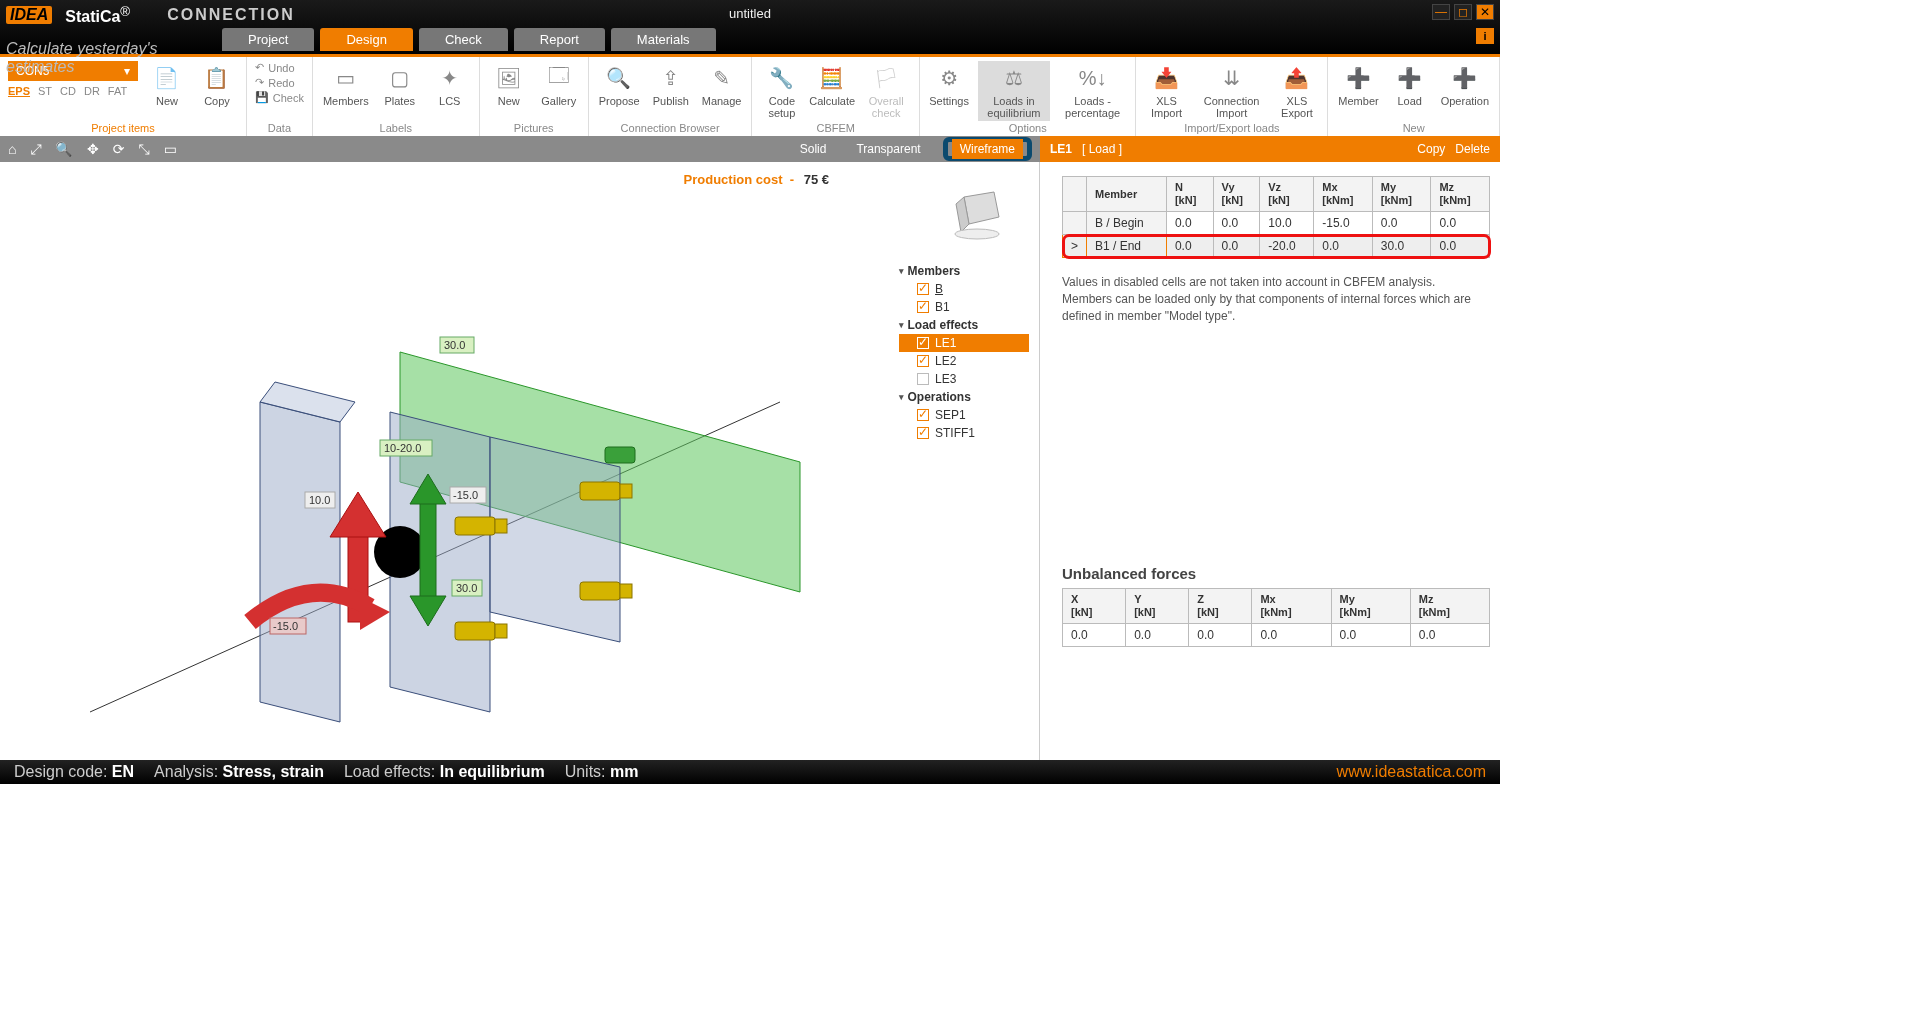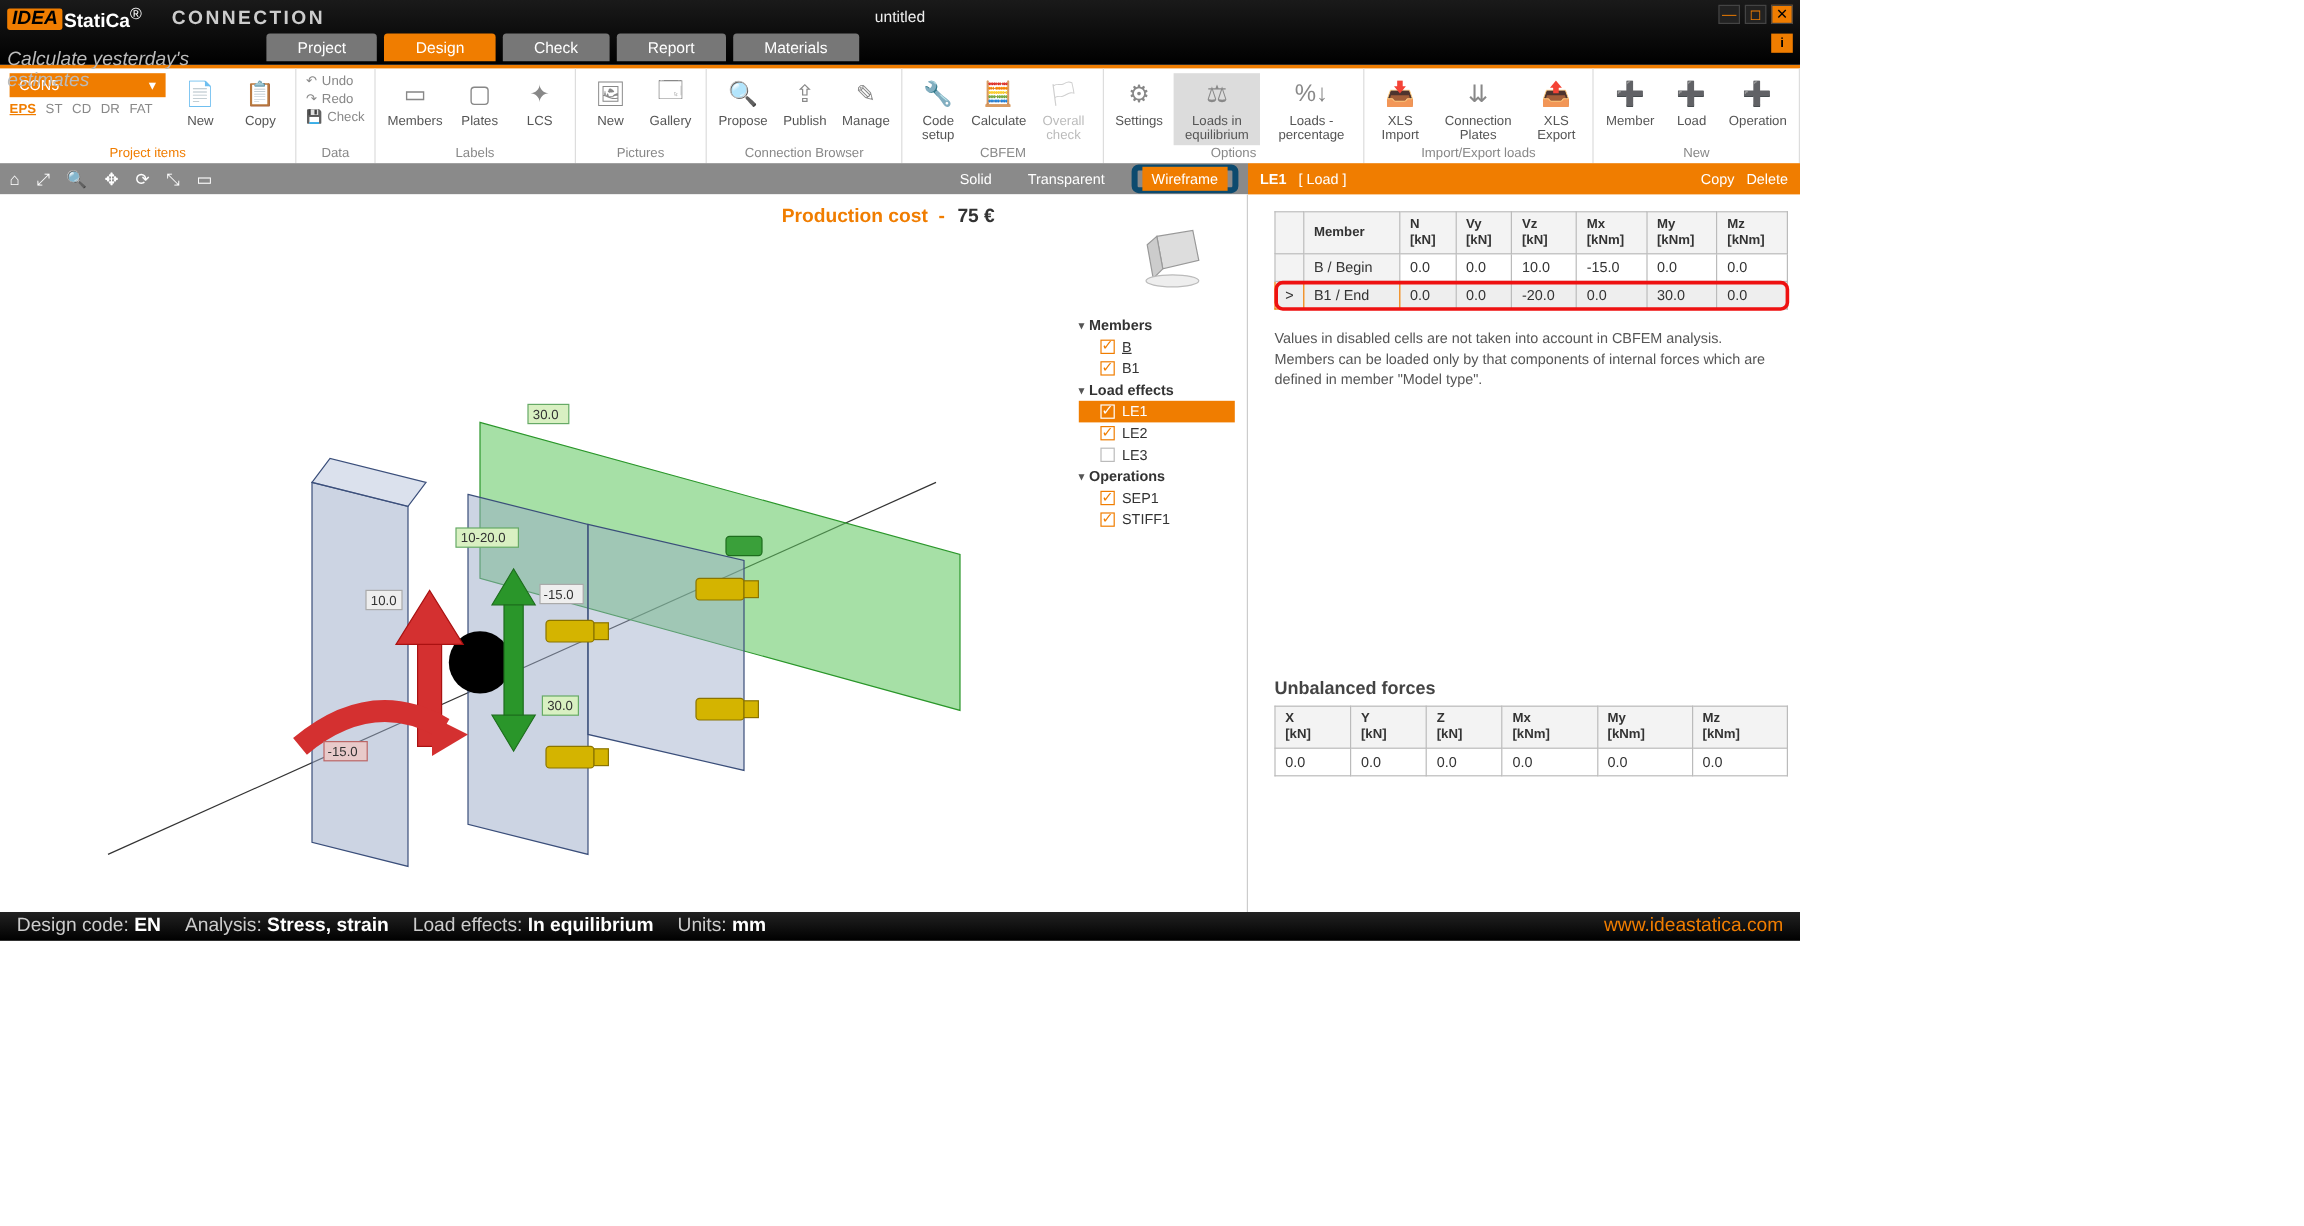--- a/index.html
+++ b/index.html
@@ -1,19 +1,19 @@
 <!DOCTYPE html>
 <html><head>
 <meta charset="utf-8">
 <style>
 * { box-sizing: border-box; margin: 0; padding: 0; }
 body { font-family: "Segoe UI", Arial, sans-serif; font-size: 12px; color: #333; background: #fff; width: 1500px; height: 800px; overflow: hidden; }
 .titlebar { height: 54px; background: linear-gradient(#1a1a1a, #000); color: #fff; display: flex; align-items: flex-start; padding: 4px 6px 0 6px; position: relative; }
 .logo-area { display: flex; flex-direction: column; width: 200px; }
-.logo-line { display: flex; align-items: center; gap: 1px; text-align: center; }
+.logo-line { display: flex; align-items: center; gap: 13px; text-align: center; }
 .logo-idea { background: #f07d00; color: #000; font-weight: bold; font-style: italic; padding: 0 4px; font-size: 16px; border-radius: 2px; }
 .logo-statica { color: #fff; font-size: 16px; font-weight: 300; }
 .logo-statica b { font-weight: 600; }
 .logo-conn { color: #ccc; font-size: 16px; font-weight: 600; letter-spacing: 2px; margin-left: 24px; }
 .tagline { font-style: italic; color: #bbb; font-size: 16px; margin-top: 14px; }
 .doc-title { position: absolute; left: 50%; transform: translateX(-50%); top: 6px; color: #eee; font-size: 13px; }
 .win-controls { position: absolute; right: 6px; top: 4px; display: flex; gap: 4px; }
 .win-btn { width: 18px; height: 16px; background: #222; color: #f07d00; font-size: 12px; display: flex; align-items: center; justify-content: center; border: 1px solid #444; cursor: pointer; }
 .win-btn.close{ background:#f07d00; color:#000; }
 .info-btn { position: absolute; right: 6px; top: 28px; width: 18px; height: 16px; background: #f07d00; color: #000; font-weight: bold; font-size: 11px; display: flex; align-items: center; justify-content: center; cursor: pointer; }
@@ -37,21 +37,21 @@
 .viewbar { height: 26px; background: #8a8a8a; color: #fff; display: flex; align-items: center; padding: 0 8px; gap: 14px; }
 .viewbar .ic { font-size: 14px; cursor: pointer; }
 .viewbar .spacer { flex: 1; }
 .view-mode { cursor: pointer; padding: 3px 8px; }
 .view-mode.active { background: #f07d00; }
 .highlight-box { border: 5px solid #0c4a6e; border-radius: 6px; padding: 0 4px; }
 .sidepanel-hdr { height: 26px; background: #f07d00; color: #fff; display: flex; align-items: center; padding: 0 10px; gap: 10px; font-size: 12px; }
 .sidepanel-hdr .spacer{flex:1;}
 .content { display: flex; height: calc(100% - 54px - 98px - 26px - 24px); }
 .viewport { flex: 1; position: relative; background: #fff; border-right: 1px solid #ccc; }
-.prod-cost { position: absolute; top: 10px; right: 210px; color: #f07d00; font-weight: 600; font-size: 16px; }
+.prod-cost { position: absolute; top: 10px; right: 210px; color: #f07d00; font-weight: 600; font-size: 13px; }
 .prod-cost .val{ color:#333; margin-left:6px;}
 .axes-cube { position: absolute; top: 20px; right: 30px; width: 60px; height: 60px; }
 .tree-panel { position: absolute; top: 100px; right: 10px; width: 130px; }
 .tree-head { font-weight: 700; color: #333; font-size: 12px; padding: 2px 0; display:flex; align-items:center; gap:4px;}
 .tree-head::before{ content:"▾"; font-size:9px; color:#555;}
 .tree-item { display: flex; align-items: center; gap: 6px; padding: 2px 0 2px 18px; font-size: 12px; cursor: pointer; }
 .tree-item .chk { width: 12px; height: 12px; border: 1px solid #f07d00; position: relative; }
 .tree-item .chk.on::after { content: "✓"; position: absolute; top: -3px; left: 0; color: #f07d00; font-size: 12px; }
 .tree-item .chk.grey{ border-color:#bbb;}
 .tree-item.sel { background: #f07d00; color: #fff; }
@@ -240,21 +240,21 @@
   </div>
 
   <div class="rib-group">
     <div class="rib-row">
       <div class="rib-btn">
           <span class="ic">📥</span>
           <span>XLS Import</span>
         </div>
       <div class="rib-btn">
           <span class="ic">⇊</span>
-          <span>Connection Plates</span>
+          <span>Connection Import</span>
         </div>
       <div class="rib-btn">
           <span class="ic">📤</span>
           <span>XLS Export</span>
         </div>
     </div>
     <div class="rib-label">Import/Export loads</div>
   </div>
 
   <div class="rib-group" style="flex:1">

